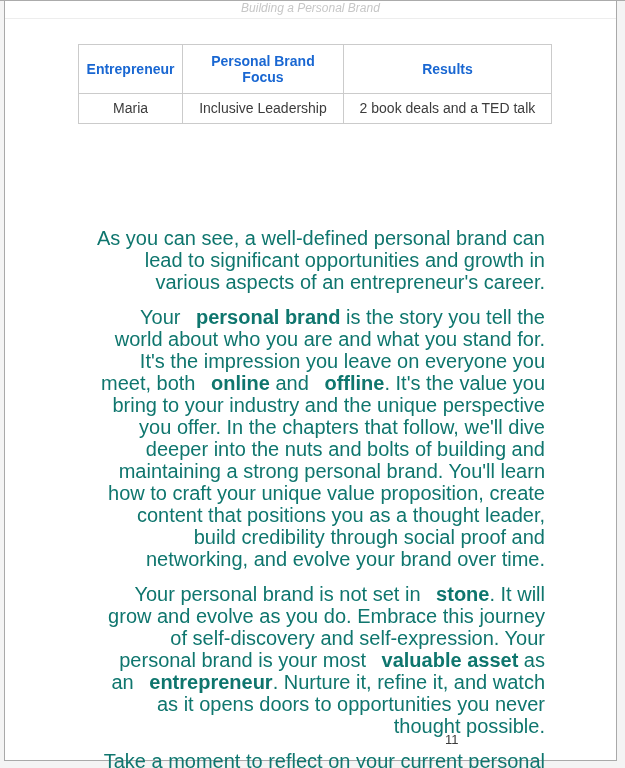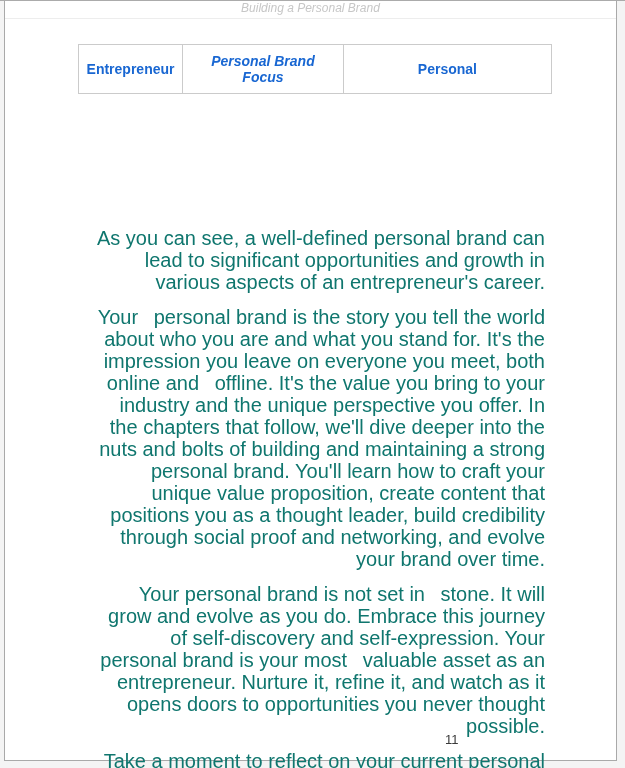--- a/index.html
+++ b/index.html
@@ -58,21 +58,21 @@
   .body-text {
     position: absolute; left: 88px; top: 226px;
     width: 452px;
     font-size: 20px;
     line-height: 22px;
     color: #0f766e;
     text-align: right;
   }
   .body-text p { margin: 0 0 13px 0; }
   .body-text p:last-child { margin-bottom: 12px; }
-  .body-text .seg-bold { font-weight: 400; margin-left: 10px; }
+  .body-text .seg-bold { font-weight: 700; margin-left: 10px; }
   .page-number {
     position: absolute; top: 706px; left: 440px;
     width: 100px;
     font-size: 13px;
     color: #3a3a3a;
     margin-top: 25px;
   }
 </style>
 </head>
 <body>
@@ -85,25 +85,30 @@
 
   <table class="brand-table">
     <colgroup>
       <col style="width:22%">
       <col style="width:34%">
       <col style="width:44%">
     </colgroup>
     <thead>
       <tr>
         <th style="color: rgb(25, 103, 210);">Entrepreneur</th>
-        <th style="color: rgb(25, 103, 210); font-style: italic;">Personal Brand Focus</th>
-        <th style="color: rgb(25, 103, 210);">Personal</th>
+        <th style="color: rgb(25, 103, 210);">Personal Brand Focus</th>
+        <th style="color: rgb(25, 103, 210);">Results</th>
       </tr>
     </thead>
     <tbody>
+        <tr>
+          <td>Maria</td>
+          <td>Inclusive Leadership</td>
+          <td>2 book deals and a TED talk</td>
+        </tr>
       </tbody>
   </table>
 
   <div class="body-text">
       <p><span>As you can see, a well-defined personal brand can lead to significant opportunities and growth in various aspects of an entrepreneur's career.</span></p>
       <p><span>Your </span><span class="seg-bold">personal brand</span><span> is the story you tell the world about who you are and what you stand for. It's the impression you leave on everyone you meet, both </span><span class="seg-bold">online</span><span> and </span><span class="seg-bold">offline</span><span>. It's the value you bring to your industry and the unique perspective you offer. In the chapters that follow, we'll dive deeper into the nuts and bolts of building and maintaining a strong personal brand. You'll learn how to craft your unique value proposition, create content that positions you as a thought leader, build credibility through social proof and networking, and evolve your brand over time.</span></p>
       <p><span>Your personal brand is not set in </span><span class="seg-bold">stone</span><span>. It will grow and evolve as you do. Embrace this journey of self-discovery and self-expression. Your personal brand is your most </span><span class="seg-bold">valuable asset</span><span> as an </span><span class="seg-bold">entrepreneur</span><span>. Nurture it, refine it, and watch as it opens doors to opportunities you never thought possible.</span></p>
       <p><span>Take a moment to reflect on your current personal brand as</span></p>
     </div>
 

